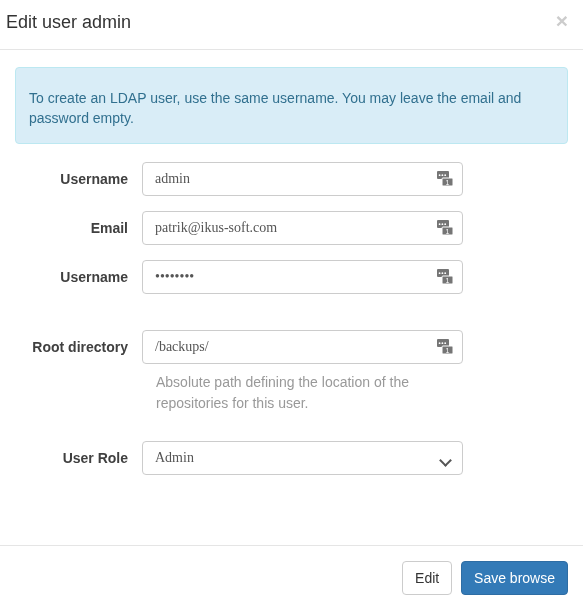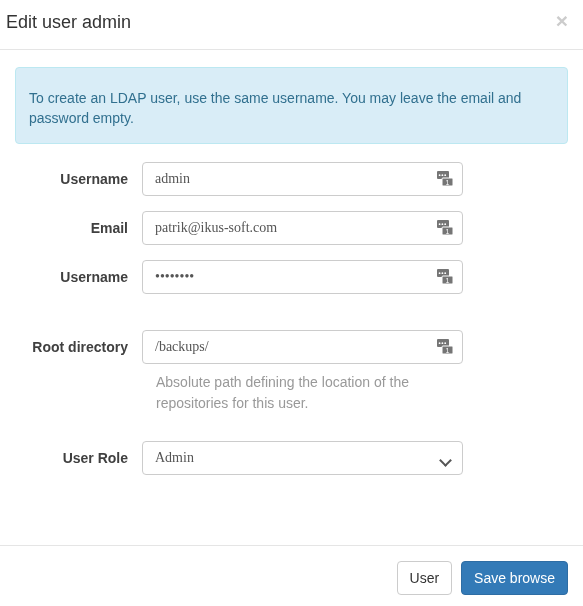--- a/index.html
+++ b/index.html
@@ -292,17 +292,17 @@
           <option>Maintainer</option>
           <option>User</option>
         </select>
       </div>
     </div>
 
 
   </div>
 
   <div class="modal-footer">
-    <button class="btn btn-default">User</button>
+    <button class="btn btn-default">Edit</button>
     <button class="btn btn-primary">Save browse</button>
   </div>
 
 </div>
 
 </body></html>

